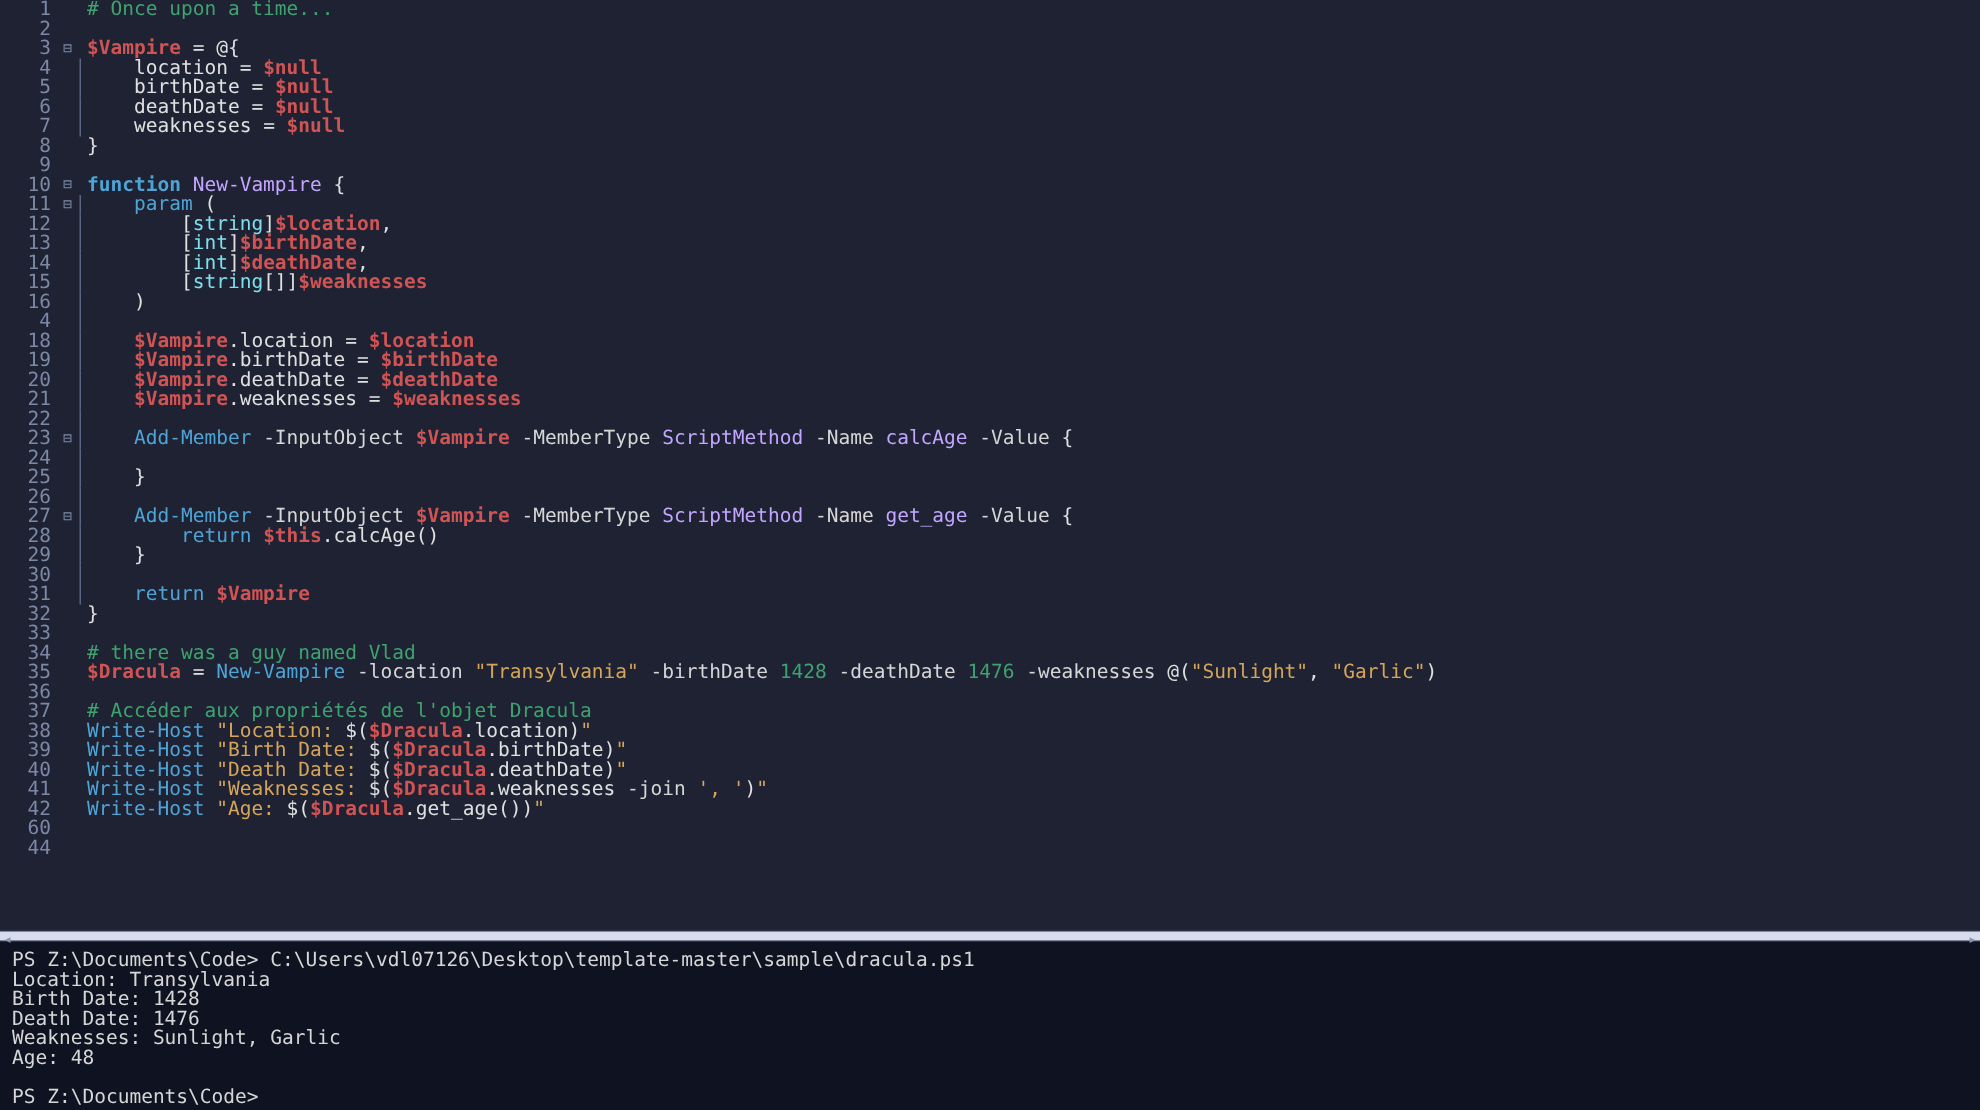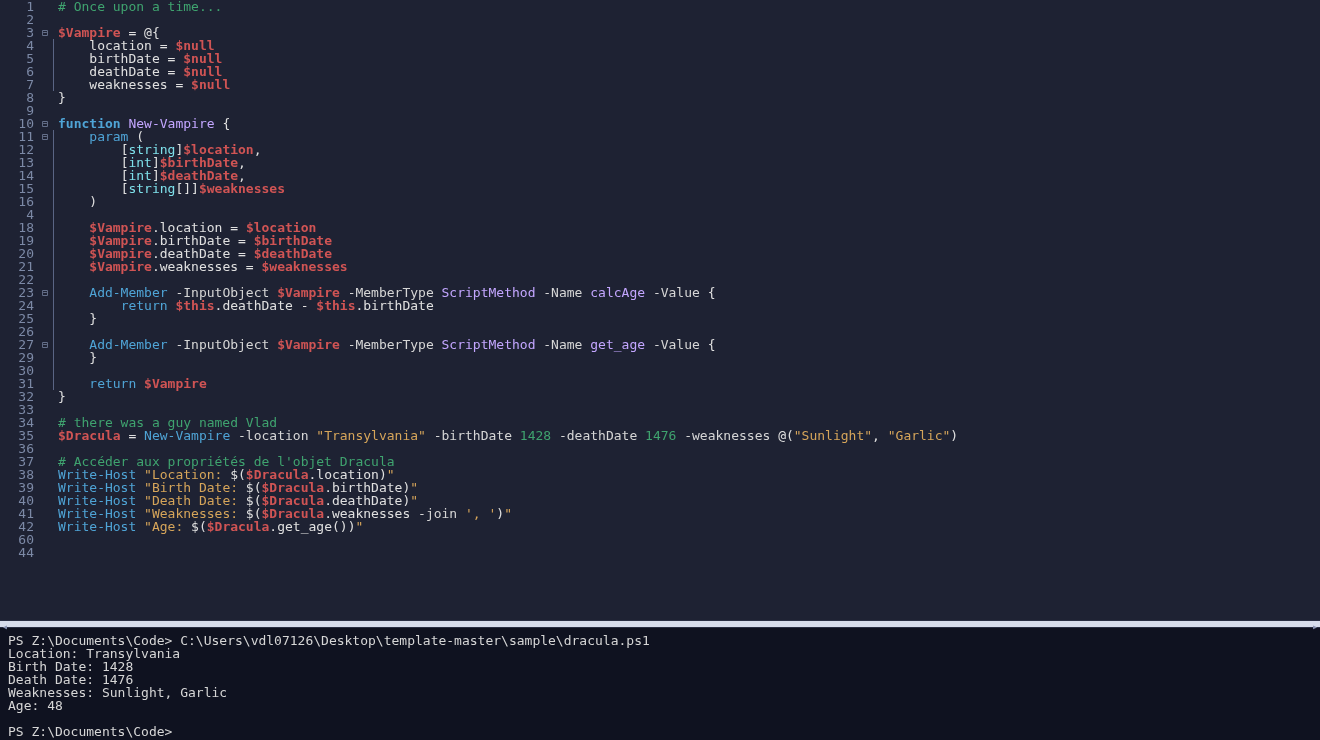--- a/index.html
+++ b/index.html
@@ -125,24 +125,25 @@
     <div class="code-line"><span class="ln">14</span><span class="fold"></span><span class="guide on"></span><span class="code">        <span class="c-pun">[</span><span class="c-cy">int</span><span class="c-pun">]</span><span class="c-var">$deathDate</span><span class="c-pl">,</span></span></div>
     <div class="code-line"><span class="ln">15</span><span class="fold"></span><span class="guide on"></span><span class="code">        <span class="c-pun">[</span><span class="c-cy">string</span><span class="c-pun">[]]</span><span class="c-var">$weaknesses</span></span></div>
     <div class="code-line"><span class="ln">16</span><span class="fold"></span><span class="guide on"></span><span class="code">    <span class="c-pun">)</span></span></div>
     <div class="code-line"><span class="ln">4</span><span class="fold"></span><span class="guide on"></span><span class="code"></span></div>
     <div class="code-line"><span class="ln">18</span><span class="fold"></span><span class="guide on"></span><span class="code">    <span class="c-var">$Vampire</span><span class="c-pl">.location</span> <span class="c-op">=</span> <span class="c-var">$location</span></span></div>
     <div class="code-line"><span class="ln">19</span><span class="fold"></span><span class="guide on"></span><span class="code">    <span class="c-var">$Vampire</span><span class="c-pl">.birthDate</span> <span class="c-op">=</span> <span class="c-var">$birthDate</span></span></div>
     <div class="code-line"><span class="ln">20</span><span class="fold"></span><span class="guide on"></span><span class="code">    <span class="c-var">$Vampire</span><span class="c-pl">.deathDate</span> <span class="c-op">=</span> <span class="c-var">$deathDate</span></span></div>
     <div class="code-line"><span class="ln">21</span><span class="fold"></span><span class="guide on"></span><span class="code">    <span class="c-var">$Vampire</span><span class="c-pl">.weaknesses</span> <span class="c-op">=</span> <span class="c-var">$weaknesses</span></span></div>
     <div class="code-line"><span class="ln">22</span><span class="fold"></span><span class="guide on"></span><span class="code"></span></div>
     <div class="code-line"><span class="ln">23</span><span class="fold">⊟</span><span class="guide on"></span><span class="code">    <span class="c-kw">Add-Member</span> <span class="c-flag">-InputObject</span> <span class="c-var">$Vampire</span> <span class="c-flag">-MemberType</span> <span class="c-lav">ScriptMethod</span> <span class="c-flag">-Name</span> <span class="c-lav">calcAge</span> <span class="c-flag">-Value</span> <span class="c-pun">{</span></span></div>
-    <div class="code-line"><span class="ln">24</span><span class="fold"></span><span class="guide on"></span><span class="code">        <span class="c-kw">return</span> <span class="c-var">$this</span><span class="c-pl">.deathDate</span> <span class="c-op">-</span> <span class="c-var">$this</span><span class="c-pl">.birthDate</span></span></div>
+    <div class="code-line"><span class="ln">24</span><span class="fold"></span><span class="guide on"></span></div>
     <div class="code-line"><span class="ln">25</span><span class="fold"></span><span class="guide on"></span><span class="code">    <span class="c-pun">}</span></span></div>
     <div class="code-line"><span class="ln">26</span><span class="fold"></span><span class="guide on"></span><span class="code"></span></div>
     <div class="code-line"><span class="ln">27</span><span class="fold">⊟</span><span class="guide on"></span><span class="code">    <span class="c-kw">Add-Member</span> <span class="c-flag">-InputObject</span> <span class="c-var">$Vampire</span> <span class="c-flag">-MemberType</span> <span class="c-lav">ScriptMethod</span> <span class="c-flag">-Name</span> <span class="c-lav">get_age</span> <span class="c-flag">-Value</span> <span class="c-pun">{</span></span></div>
+    <div class="code-line"><span class="ln">28</span><span class="fold"></span><span class="guide on"></span><span class="code">        <span class="c-kw">return</span> <span class="c-var">$this</span><span class="c-pl">.calcAge()</span></span></div>
     <div class="code-line"><span class="ln">29</span><span class="fold"></span><span class="guide on"></span><span class="code">    <span class="c-pun">}</span></span></div>
     <div class="code-line"><span class="ln">30</span><span class="fold"></span><span class="guide on"></span><span class="code"></span></div>
     <div class="code-line"><span class="ln">31</span><span class="fold"></span><span class="guide on"></span><span class="code">    <span class="c-kw">return</span> <span class="c-var">$Vampire</span></span></div>
     <div class="code-line"><span class="ln">32</span><span class="fold"></span><span class="guide"></span><span class="code"><span class="c-pun">}</span></span></div>
     <div class="code-line"><span class="ln">33</span><span class="fold"></span><span class="guide"></span><span class="code"></span></div>
     <div class="code-line"><span class="ln">34</span><span class="fold"></span><span class="guide"></span><span class="code"><span class="c-cm"># there was a guy named Vlad</span></span></div>
     <div class="code-line"><span class="ln">35</span><span class="fold"></span><span class="guide"></span><span class="code"><span class="c-var">$Dracula</span> <span class="c-op">=</span> <span class="c-kw">New-Vampire</span> <span class="c-flag">-location</span> <span class="c-str">"Transylvania"</span> <span class="c-flag">-birthDate</span> <span class="c-num">1428</span> <span class="c-flag">-deathDate</span> <span class="c-num">1476</span> <span class="c-flag">-weaknesses</span> <span class="c-pun">@(</span><span class="c-str">"Sunlight"</span><span class="c-pl">,</span> <span class="c-str">"Garlic"</span><span class="c-pun">)</span></span></div>
     <div class="code-line"><span class="ln">36</span><span class="fold"></span><span class="guide"></span><span class="code"></span></div>
     <div class="code-line"><span class="ln">37</span><span class="fold"></span><span class="guide"></span><span class="code"><span class="c-cm"># Accéder aux propriétés de l'objet Dracula</span></span></div>
     <div class="code-line"><span class="ln">38</span><span class="fold"></span><span class="guide"></span><span class="code"><span class="c-kw">Write-Host</span> <span class="c-str">"Location: </span><span class="c-pun">$(</span><span class="c-var">$Dracula</span><span class="c-pl">.location</span><span class="c-pun">)</span><span class="c-str">"</span></span></div>

